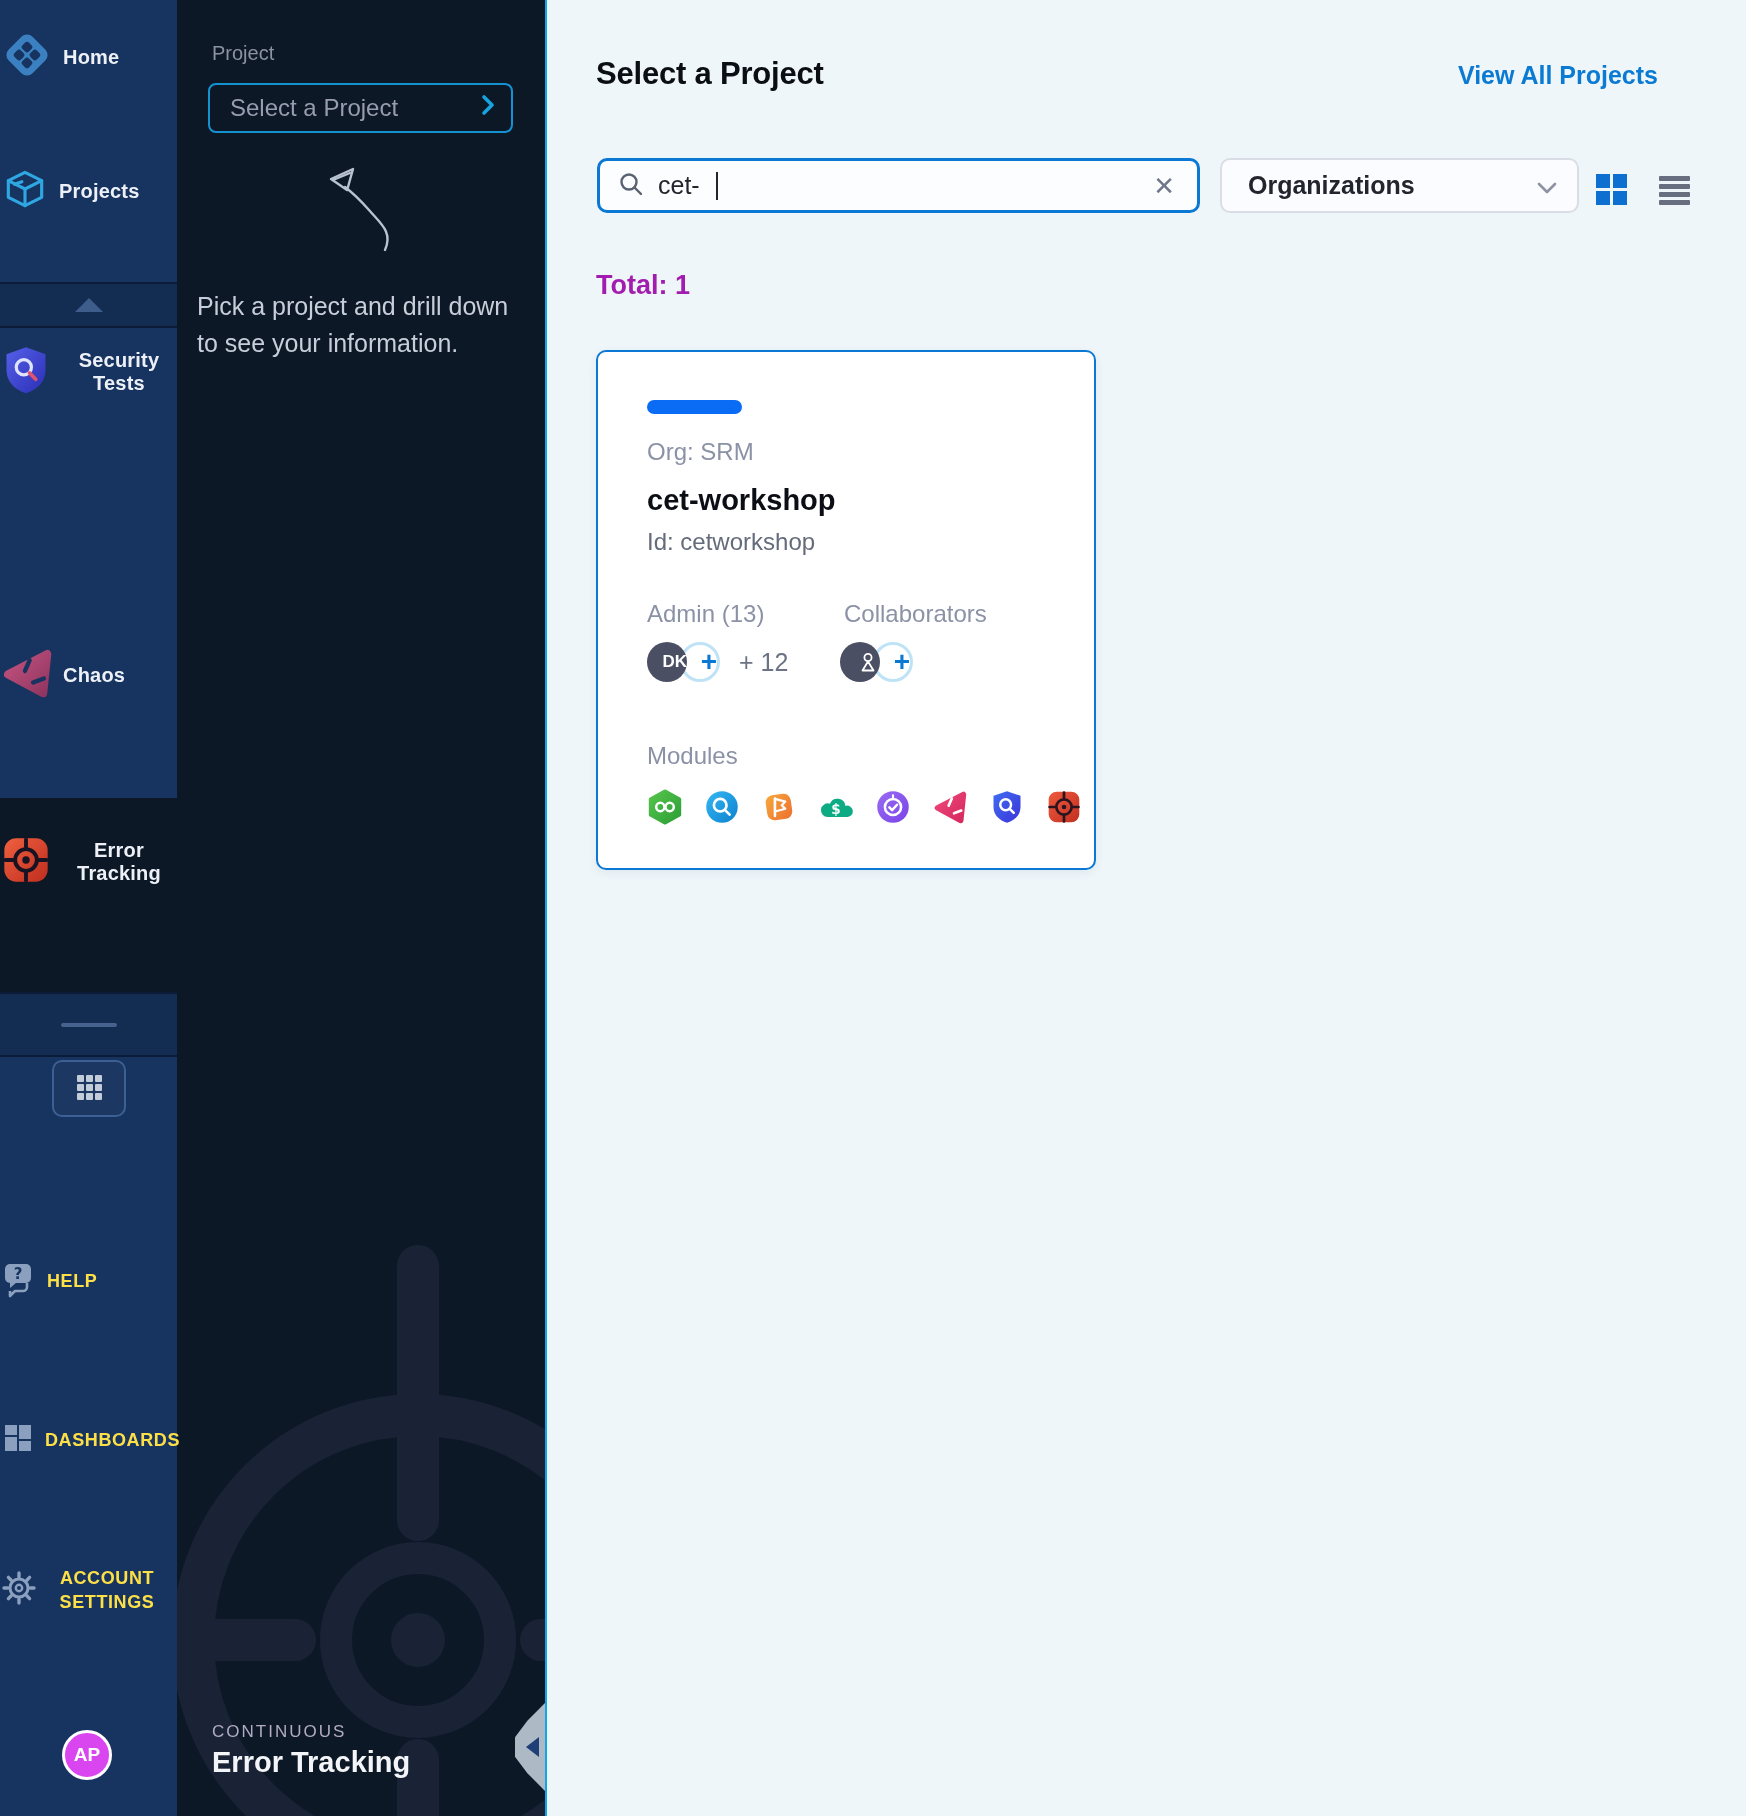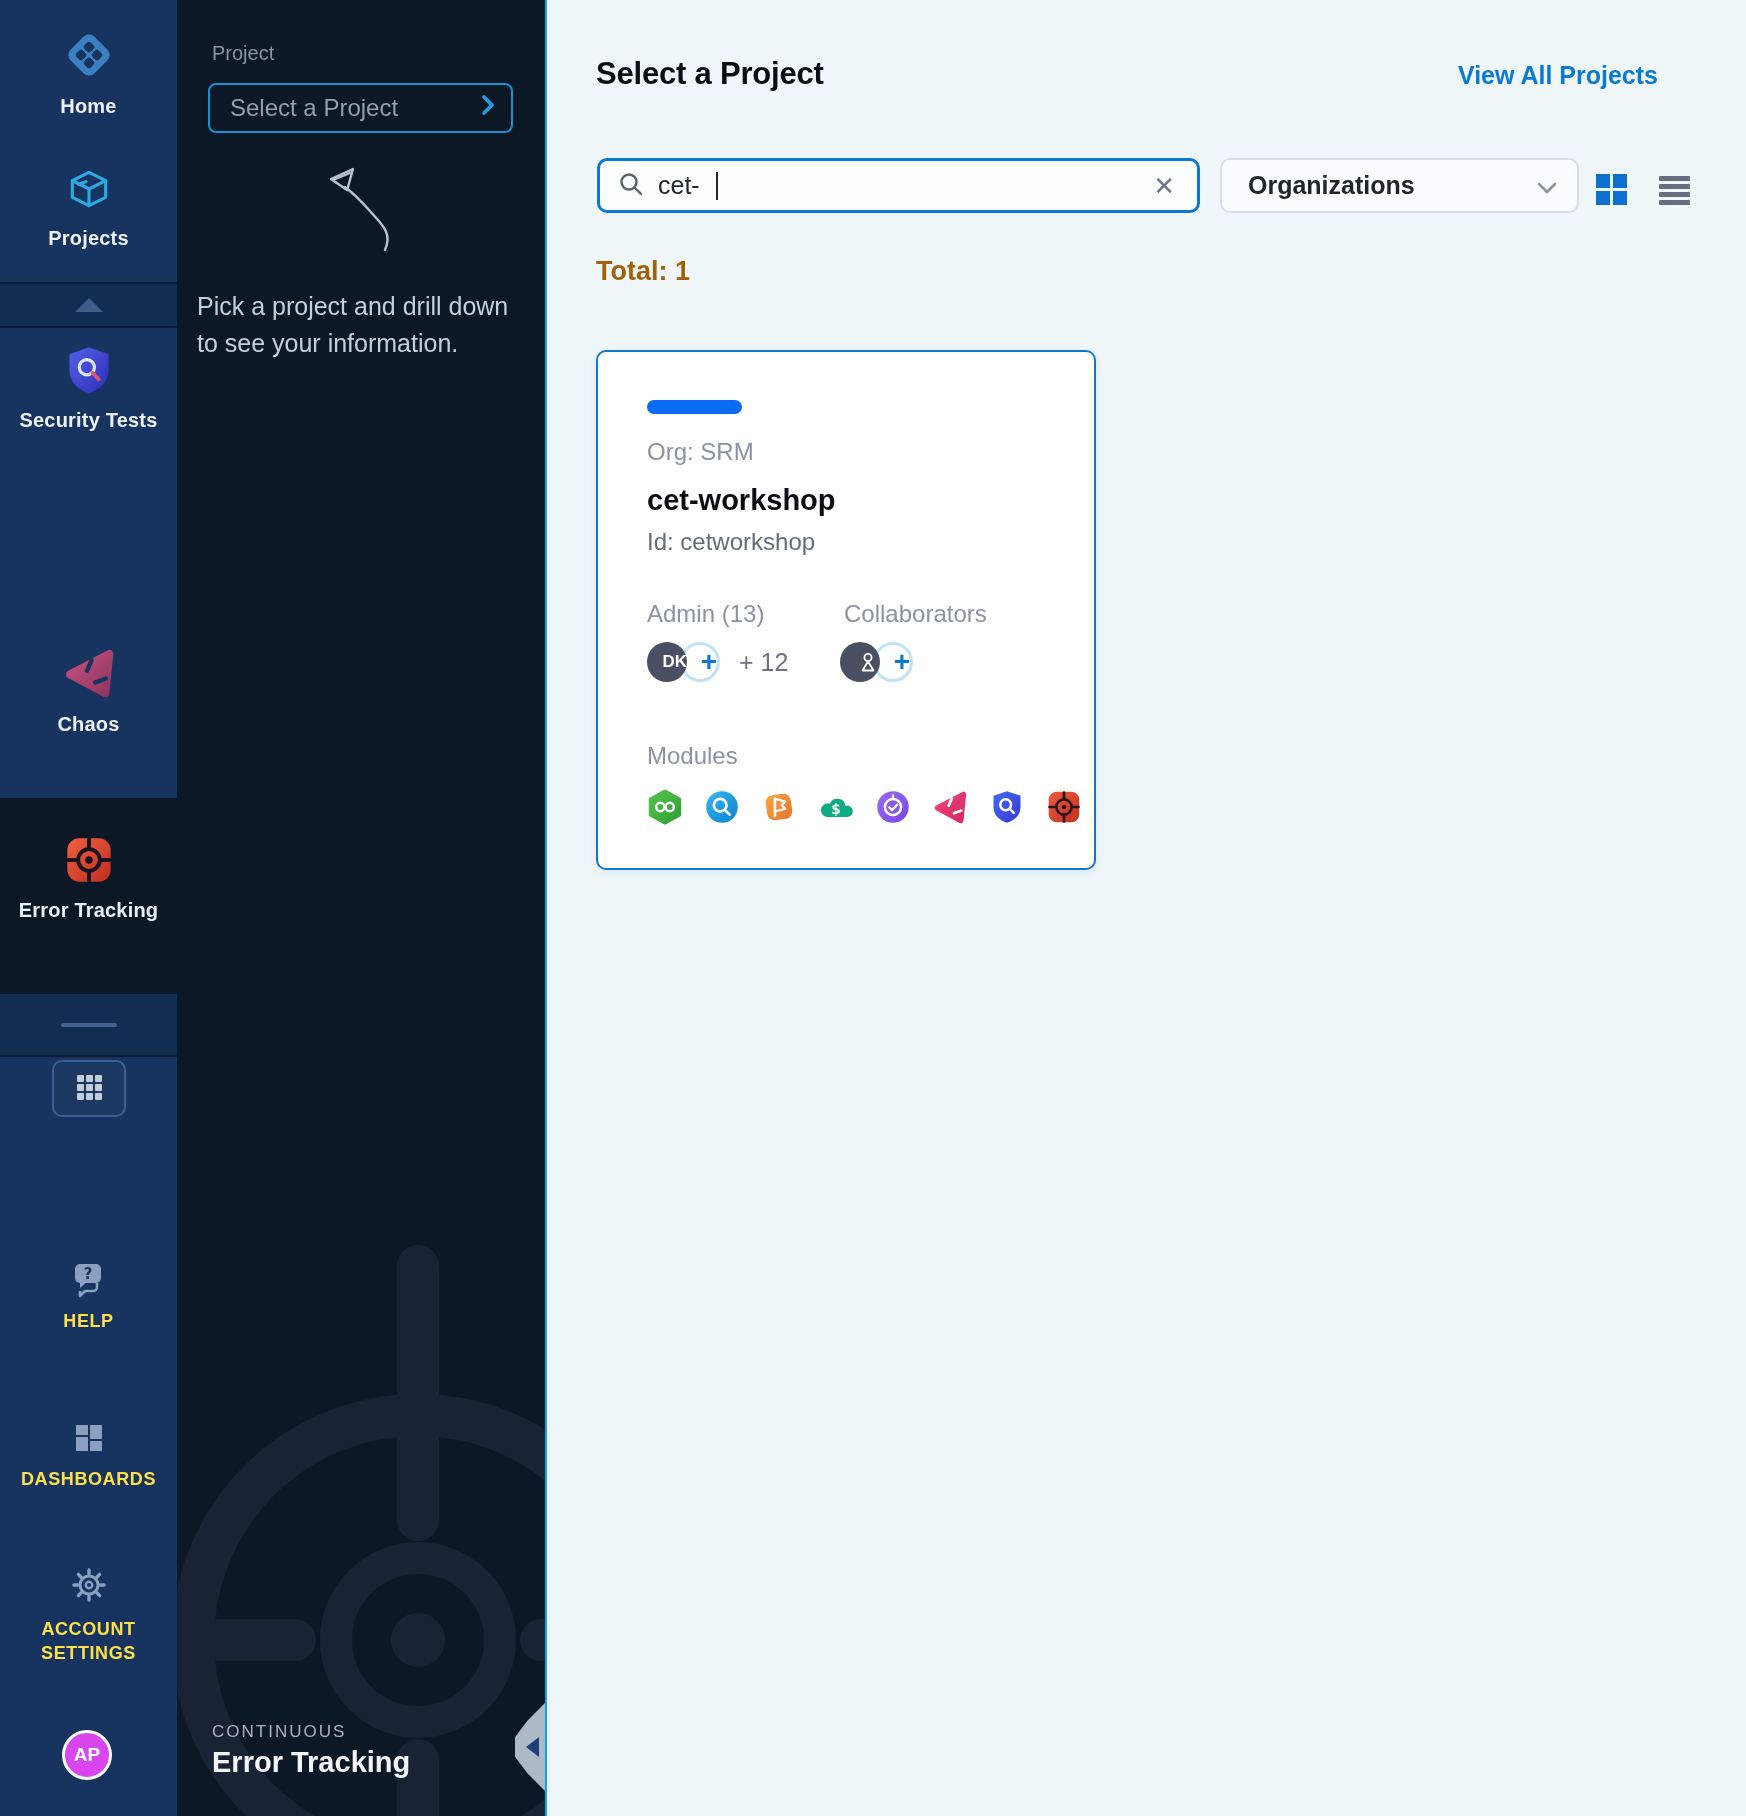--- a/index.html
+++ b/index.html
@@ -4,21 +4,21 @@
 <style>
   * { margin:0; padding:0; box-sizing:border-box; }
   html,body { width:1746px; height:1816px; }
   body {
     position:relative; overflow:hidden;
     font-family:"Liberation Sans","DejaVu Sans",sans-serif;
     background:#eff6fa; color:#0b0e14;
   }
   
   .sidebar { position:absolute; left:0; top:0; width:177px; height:1816px; background:#17335f; z-index:3; }
-  .nav-item { position:absolute; left:0; width:177px; display:flex; flex-direction:column; align-items:center; gap:9px; cursor:pointer; text-align:center; }
+  .nav-item { position:absolute; left:0; width:177px; display:flex; flex-direction:row; align-items:center; gap:9px; cursor:pointer; text-align:center; }
   .nav-item .lbl { font-size:20px; font-weight:600; color:#edf1f7; letter-spacing:.2px; }
   .nav-item .lbl.small { font-size:18px; font-weight:600; color:#fde047; letter-spacing:.6px; }
   .pos-home { top:28px; }
   .pos-projects { top:164px; }
   .collapse-strip { position:absolute; top:282px; width:177px; height:46px; background:#122c52; border-top:2px solid #0c1c38; border-bottom:2px solid #0c1c38; display:flex; align-items:center; justify-content:center; cursor:pointer; }
   .tri-up { width:0; height:0; border-left:14px solid transparent; border-right:14px solid transparent; border-bottom:14px solid #3f5d8a; }
   .pos-security { top:344px; }
   .pos-chaos { top:646px; }
   .active-block { position:absolute; top:798px; width:177px; height:194px; background:#0d1827; }
   .pos-et { top:834px; }
@@ -46,21 +46,21 @@
   .page-title { position:absolute; left:47px; top:56px; font-size:31px; font-weight:800; letter-spacing:-.2px; color:#0b0e14; }
   .view-all { position:absolute; right:88px; top:61px; font-size:25px; font-weight:700; color:#0b7ad3; cursor:pointer; }
   .search-box { position:absolute; left:48px; top:158px; width:603px; height:55px; border:3px solid #0b79d4; border-radius:10px; background:#fbfdff; display:flex; align-items:center; gap:14px; padding:0 22px 0 18px; }
   .search-text { font-size:25px; color:#22252b; }
   .caret { display:inline-block; width:2px; height:28px; background:#22252b; vertical-align:middle; margin-left:2px; }
   .clear-x { margin-left:auto; font-size:26px; color:#70778a; cursor:pointer; line-height:1; }
   .org-select { position:absolute; left:671px; top:158px; width:359px; height:55px; background:#fbfcff; border:2px solid #dadde6; border-radius:10px; display:flex; align-items:center; justify-content:space-between; padding:0 20px 0 26px; font-size:25px; font-weight:600; color:#22252d; cursor:pointer; }
   .view-toggle { position:absolute; top:173px; cursor:pointer; }
   .vt-grid { left:1046px; }
   .vt-list { left:1109px; }
-  .total { position:absolute; left:47px; top:256px; font-size:27px; font-weight:800; color:#a16207; }
+  .total { position:absolute; left:47px; top:270px; font-size:27px; font-weight:800; color:#a21caf; }
   .sort-box { position:absolute; left:837px; top:266px; width:318px; height:56px; background:#fdfdff; border:2px solid #d9dce5; border-radius:10px; display:flex; align-items:center; gap:14px; padding:0 20px; font-size:24px; color:#23262e; cursor:pointer; }
   .sort-box .chev { margin-left:auto; }
   
   .card { position:absolute; left:47px; top:350px; width:500px; height:520px; background:#fff; border:2px solid #0b79d4; border-radius:10px; box-shadow:0 3px 10px rgba(20,60,100,.07); cursor:pointer;padding-left:12px; }
   .pill { position:absolute; left:49px; top:48px; width:95px; height:14px; border-radius:7px; background:#0a6cf4; }
   .card-org { position:absolute; left:49px; top:86px; font-size:24px; color:#8b92a6; }
   .card-name { position:absolute; left:49px; top:132px; font-size:29px; font-weight:800; color:#0b0e14; }
   .card-id { position:absolute; left:49px; top:176px; font-size:24px; color:#646b7a; }
   .grp-label { position:absolute; top:248px; font-size:24px; color:#8b92a6; }
   .admin-label { left:49px; } .collab-label { left:246px; }

